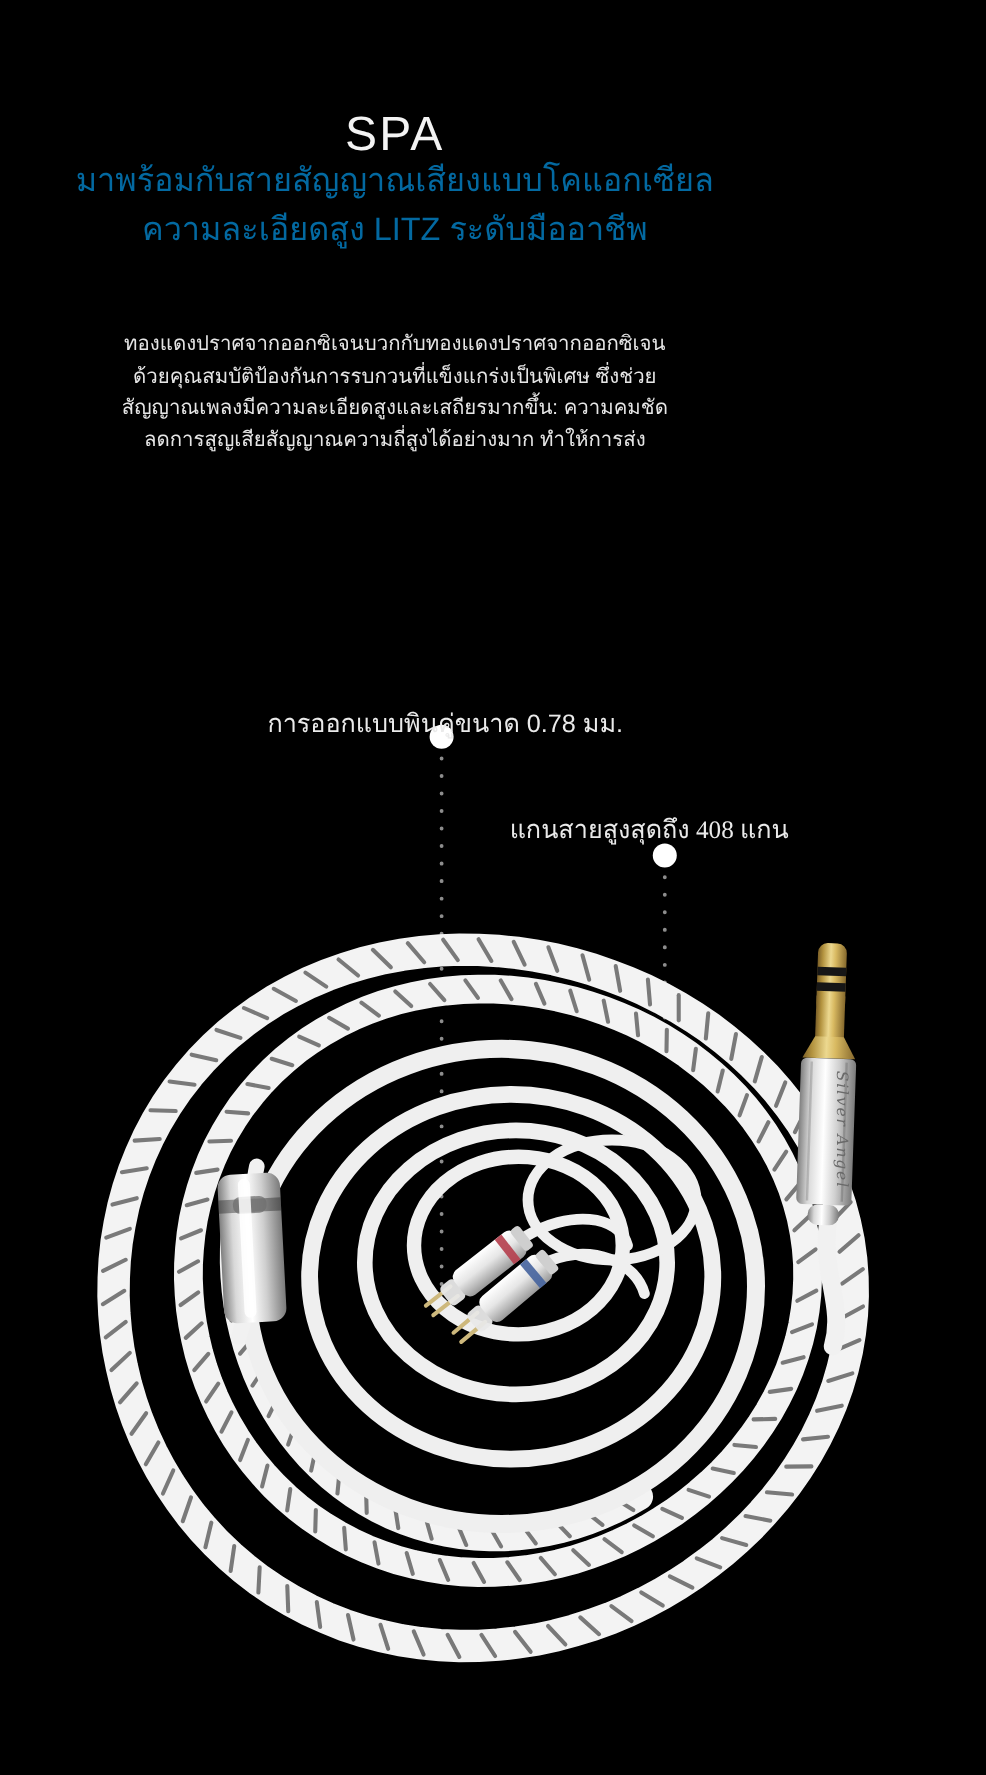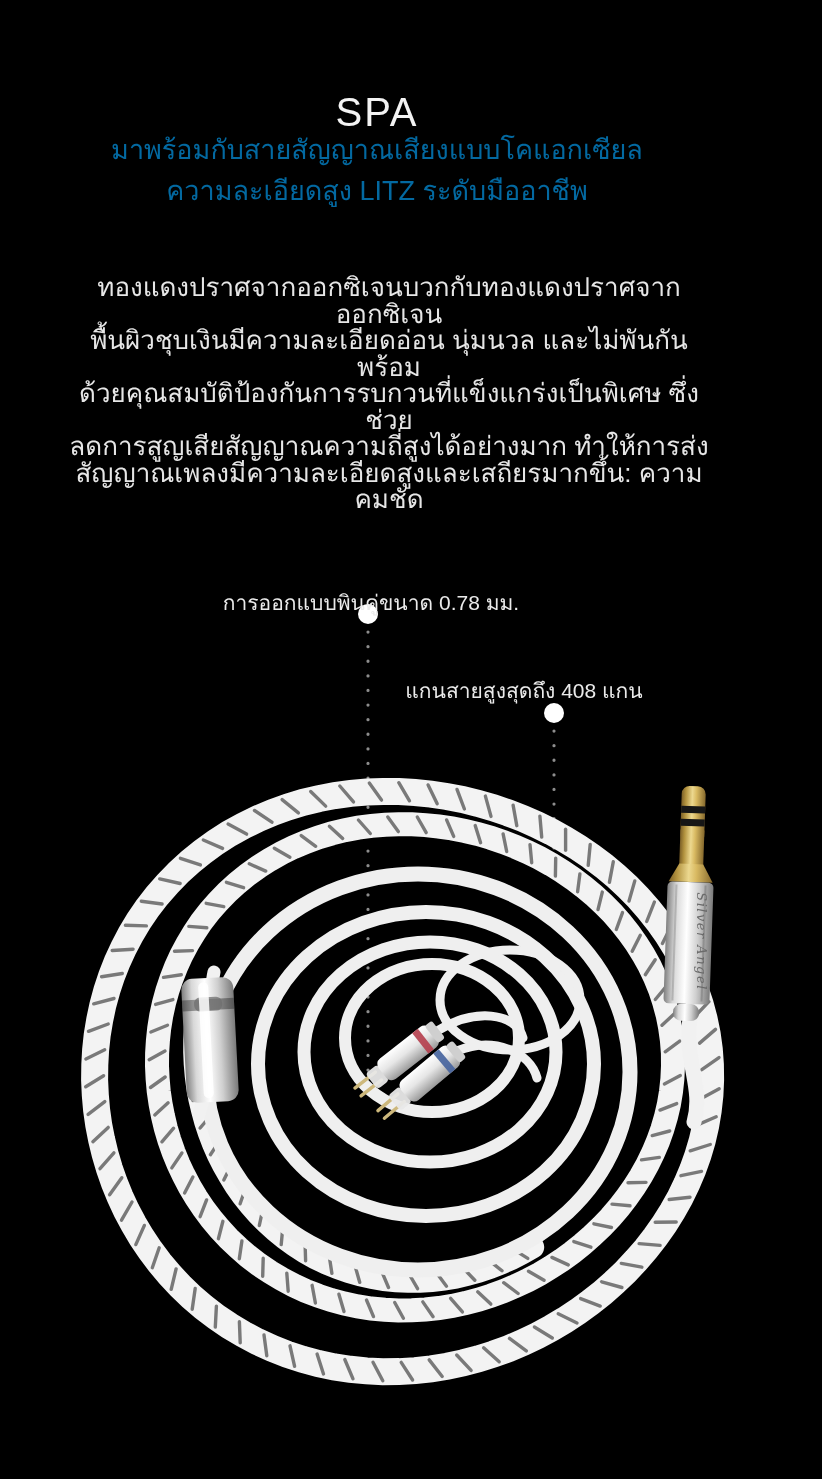--- a/index.html
+++ b/index.html
@@ -1,29 +1,29 @@
 <!DOCTYPE html>
 <html><head>
 <meta charset="utf-8">
 <style>
   html,body{margin:0;padding:0;background:#000;}
   body{
     width:822px;height:1479px;position:relative;overflow:hidden;
     font-family:"Liberation Sans","DejaVu Sans",sans-serif;color:#ececec;
   }
-  .txt{position:absolute;left:0;width:658px;text-align:center;padding-left:48px;}
+  .txt{position:absolute;left:0;width:658px;text-align:center;}
   .title{top:90px;font-size:40px;line-height:44px;letter-spacing:2px;color:#f3f3f3;font-weight:400;}
   .subtitle{top:130px;font-size:27px;line-height:41px;color:#0369a1;}
-  .paragraph{top:274px;font-size:26px;line-height:26.5px;color:#e6e6e6;margin-left:12px;}
+  .paragraph{top:274px;font-size:17px;line-height:26.5px;color:#e6e6e6;}
   .callout-label{
     position:absolute;transform:translateX(-50%);white-space:nowrap;
     font-size:21px;color:#eaeaea;
   }
   #callout1{left:371px;top:586px;}
-  #callout2{left:524px;top:674px;}
+  #callout2{left:541px;top:674px;font-family:Liberation Serif, serif;}
   svg.cable{position:absolute;left:0;top:0;}
 </style>
 </head>
 <body>
 
 <svg class="cable" width="822" height="1479" viewBox="0 0 822 1479">
   <defs>
     <linearGradient id="goldGrad" x1="0" y1="0" x2="1" y2="0">
       <stop offset="0" stop-color="#7b5f27"></stop>
       <stop offset="0.18" stop-color="#b3933f"></stop>
@@ -257,20 +257,19 @@
 
 <div class="txt title">SPA</div>
 
 <div class="txt subtitle">
   <div>มาพร้อมกับสายสัญญาณเสียงแบบโคแอกเซียล</div>
   <div>ความละเอียดสูง LITZ ระดับมืออาชีพ</div>
 </div>
 
 <div class="txt paragraph">
   <div>ทองแดงปราศจากออกซิเจนบวกกับทองแดงปราศจากออกซิเจน</div>
-  <div>พื้นผิวชุบเงินมีความละเอียดอ่อน นุ่มนวล และไม่พันกัน พร้อม</div>
   <div>ด้วยคุณสมบัติป้องกันการรบกวนที่แข็งแกร่งเป็นพิเศษ ซึ่งช่วย</div>
+  <div>สัญญาณเพลงมีความละเอียดสูงและเสถียรมากขึ้น: ความคมชัด</div>
   <div>ลดการสูญเสียสัญญาณความถี่สูงได้อย่างมาก ทำให้การส่ง</div>
-  <div>สัญญาณเพลงมีความละเอียดสูงและเสถียรมากขึ้น: ความคมชัด</div>
 </div>
 
 <div id="callout1" class="callout-label">การออกแบบพินคู่ขนาด 0.78 มม.</div>
 <div id="callout2" class="callout-label">แกนสายสูงสุดถึง 408 แกน</div>
 
 </body></html>

